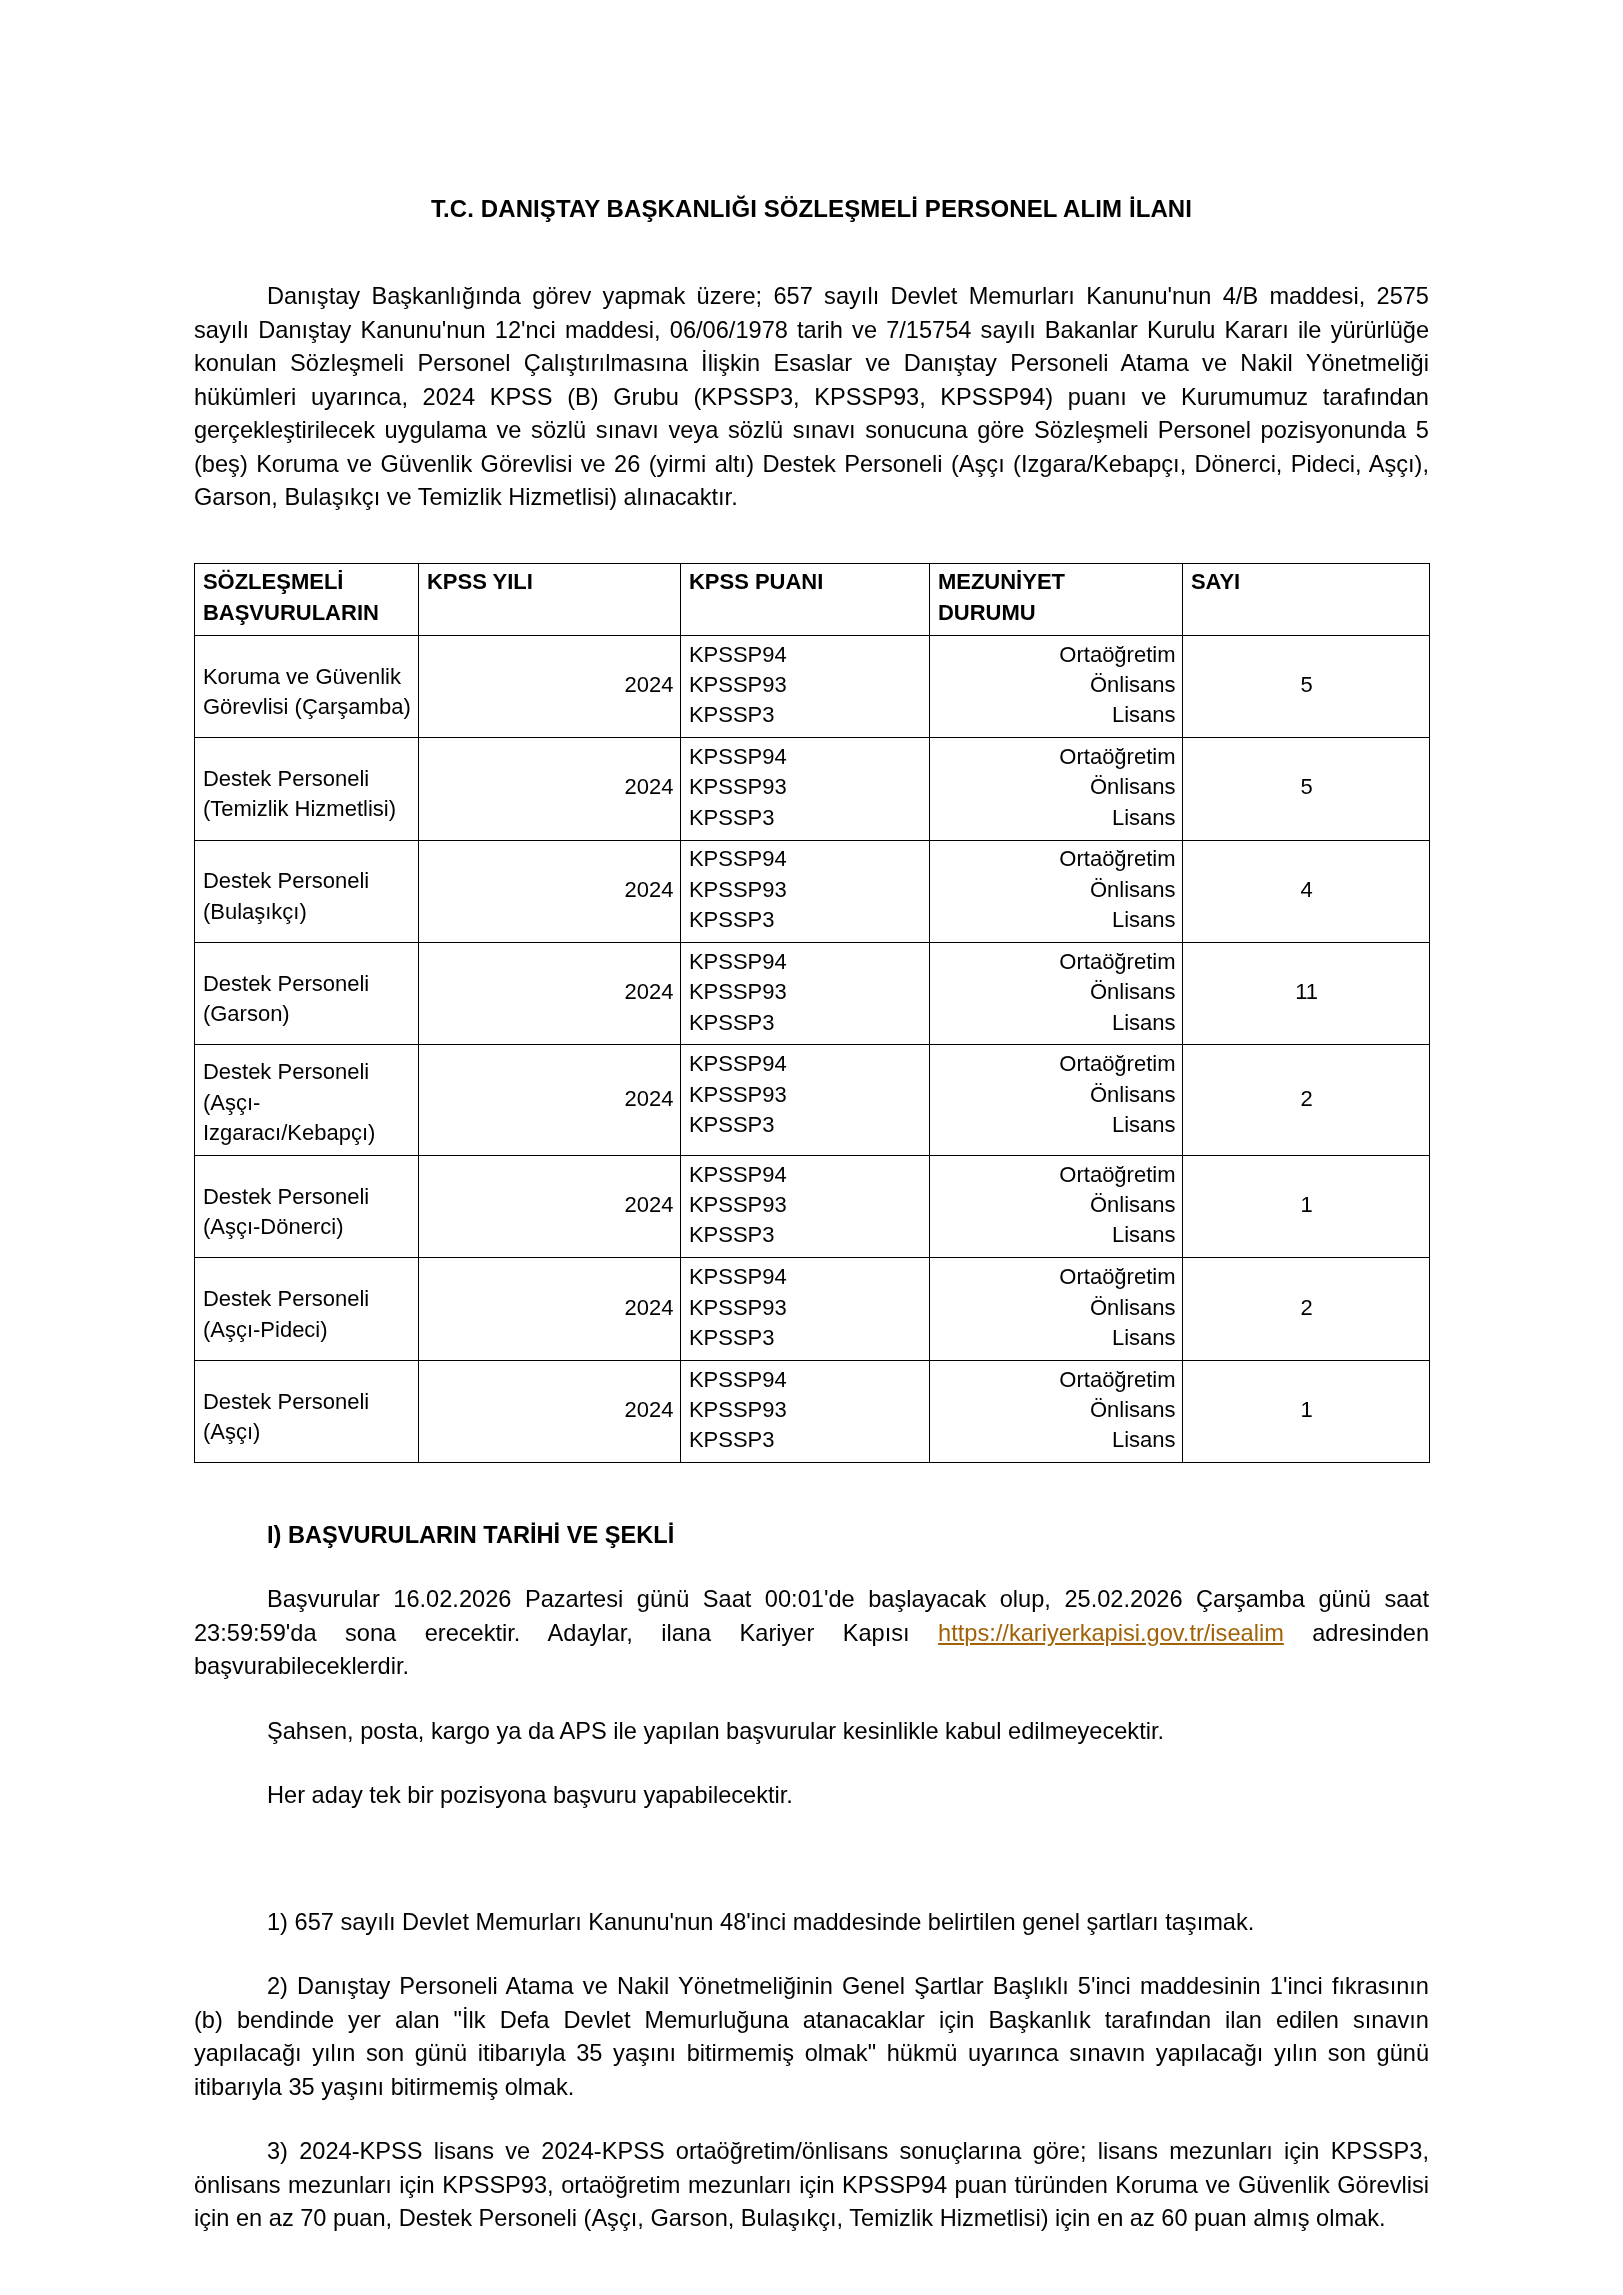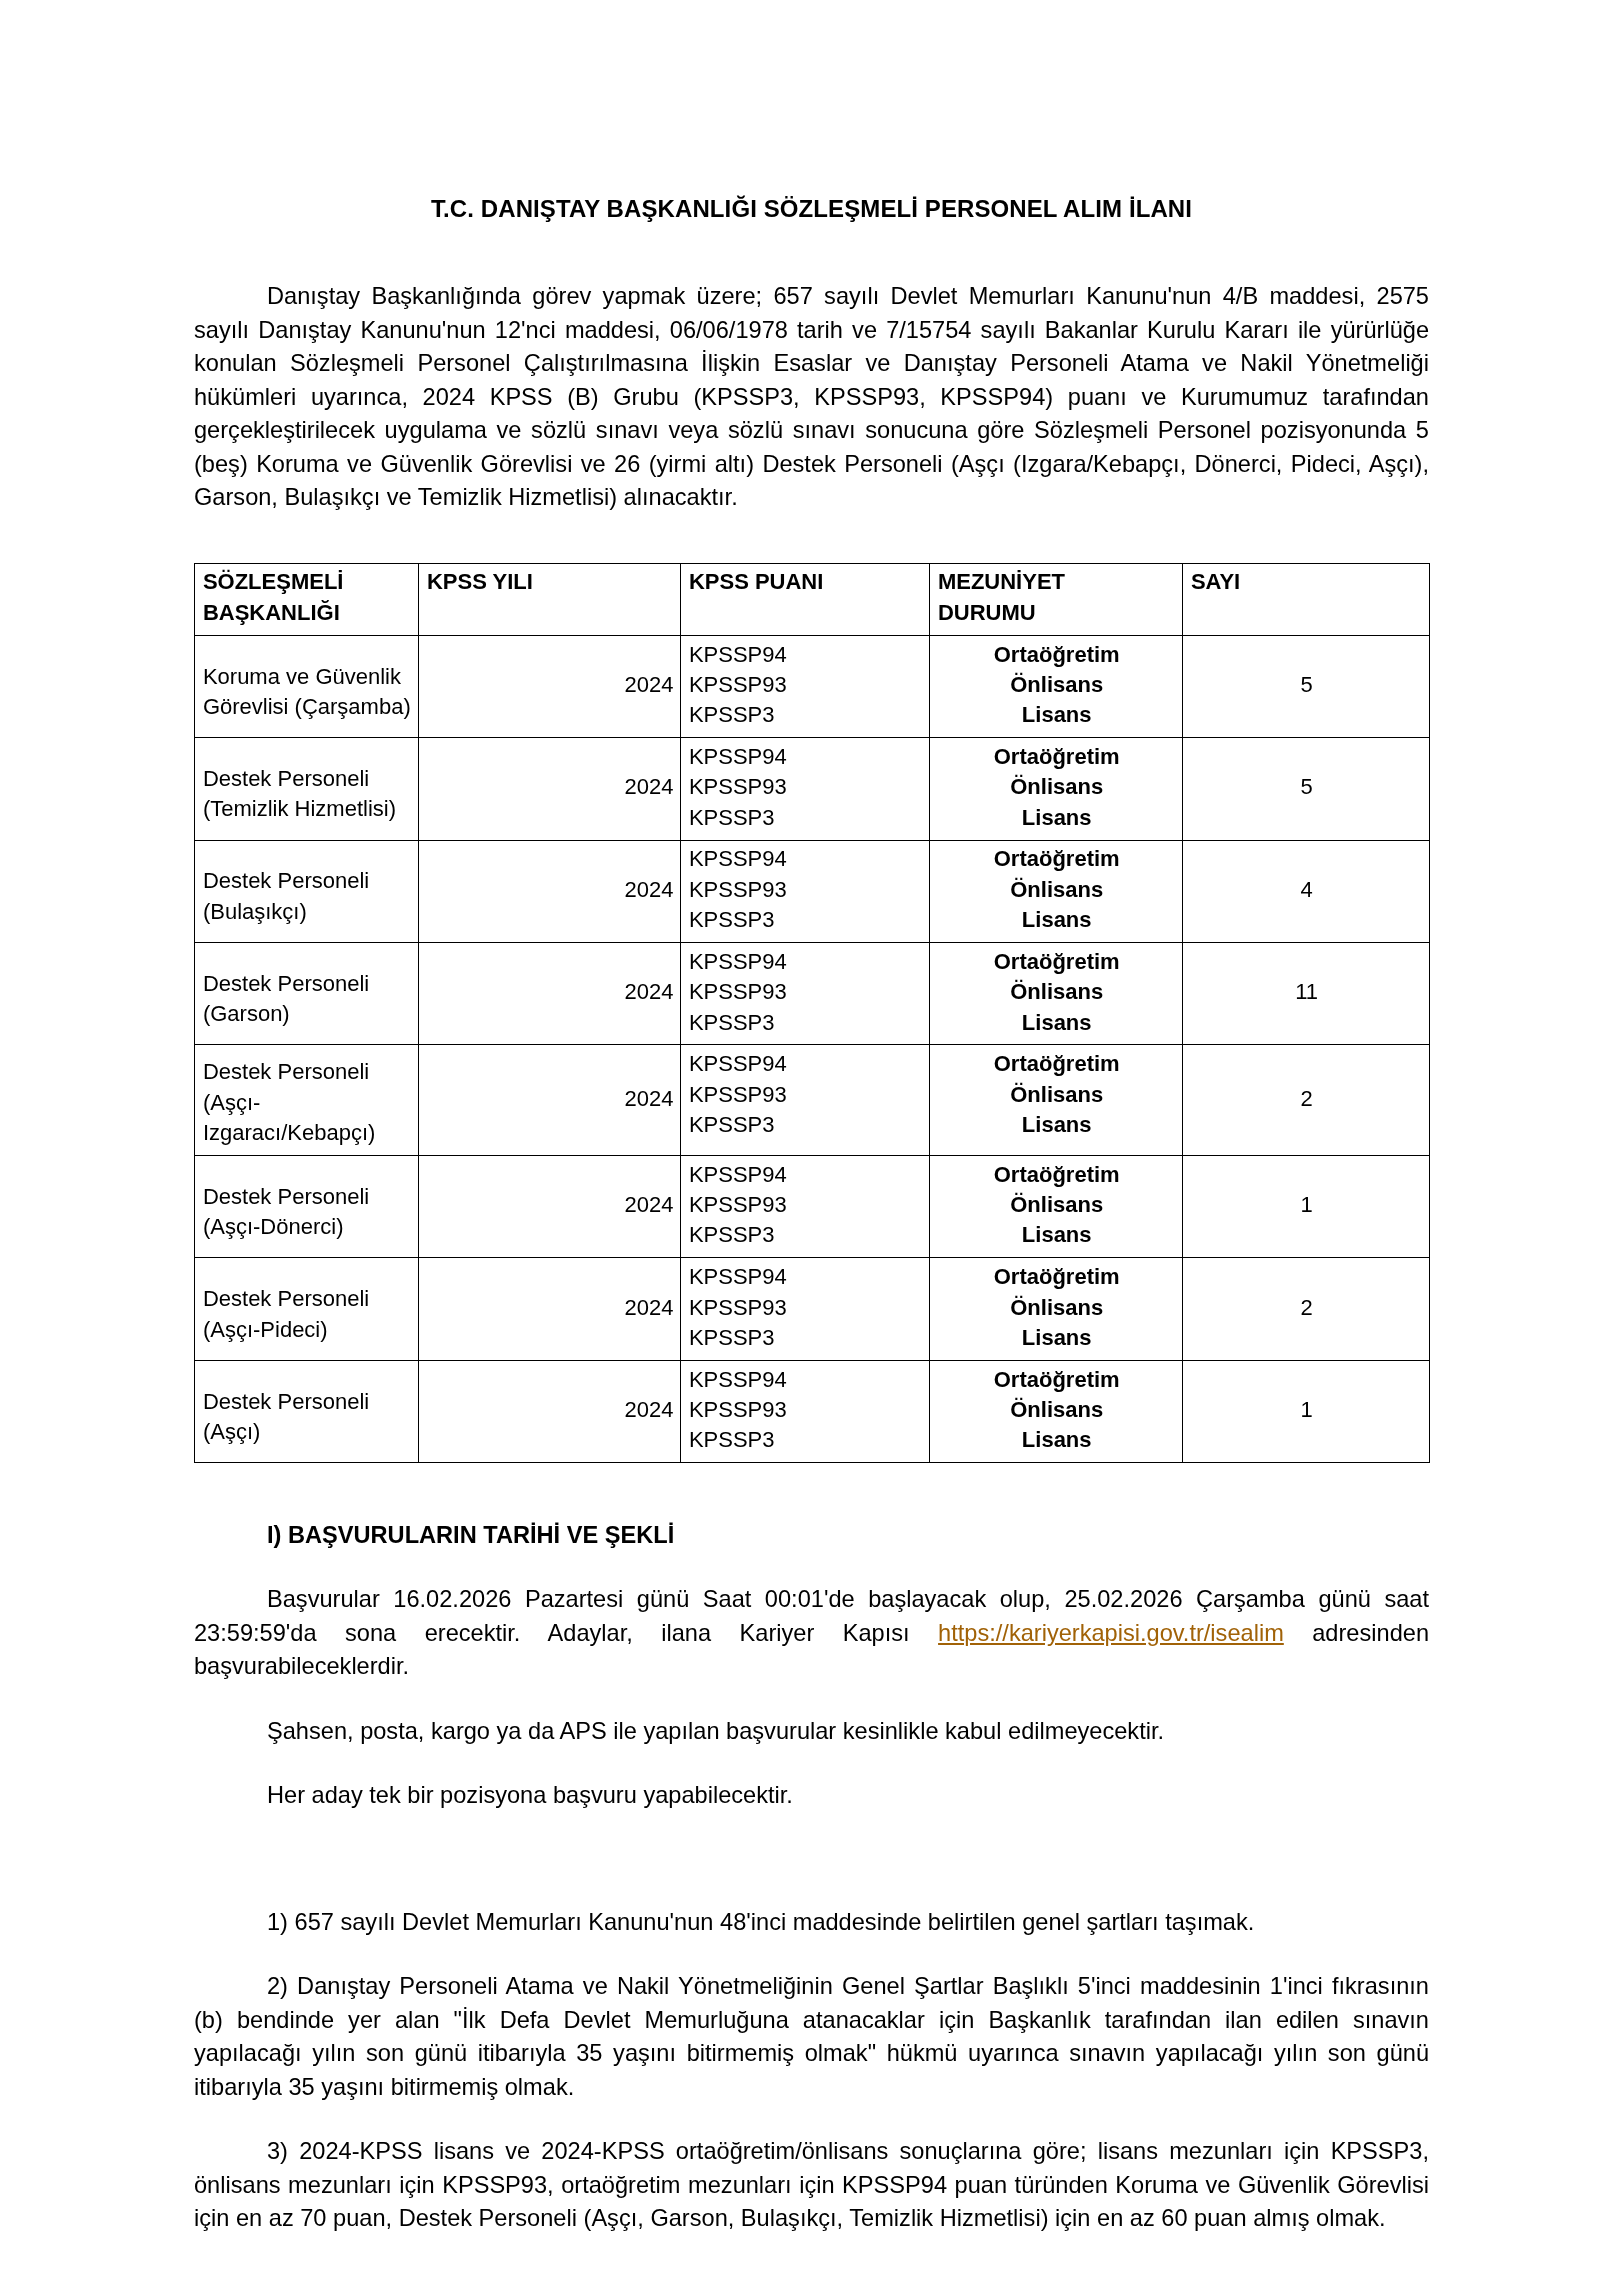--- a/index.html
+++ b/index.html
@@ -69,21 +69,21 @@
     font-size: 22px;
     line-height: 1.38;
   }
   table.positions th {
     font-weight: bold;
     text-align: left;
   }
   table.positions td.c-pos  { text-align: left; }
   table.positions td.c-year { text-align: right; vertical-align: middle; }
   table.positions td.c-pts  { text-align: left; }
-  table.positions td.c-grad { text-align: center; font-weight: bold; }
+  table.positions td.c-grad { text-align: right; }
   table.positions td.c-qty  { text-align: center; vertical-align: middle; }
   .col-pos  { width: 224px; }
   .col-year { width: 262px; }
   .col-pts  { width: 249px; }
   .col-grad { width: 253px; }
   .col-qty  { width: 247px; }
   .pos-cell { display: block; padding-top: 22px; }
   .stack-line { display: block; }
 
   
@@ -118,21 +118,21 @@
           <col class="col-pos">
             <col class="col-year">
             <col class="col-pts">
             <col class="col-grad">
             <col class="col-qty">
         </colgroup>
         <thead>
           <tr>
             <th>
               <span class="stack-line">SÖZLEŞMELİ</span>
-              <span class="stack-line">BAŞKANLIĞI</span>
+              <span class="stack-line">BAŞVURULARIN</span>
             </th>
             <th>
               <span class="stack-line">KPSS YILI</span>
             </th>
             <th>
               <span class="stack-line">KPSS PUANI</span>
             </th>
             <th>
               <span class="stack-line">MEZUNİYET</span>
               <span class="stack-line">DURUMU</span>

